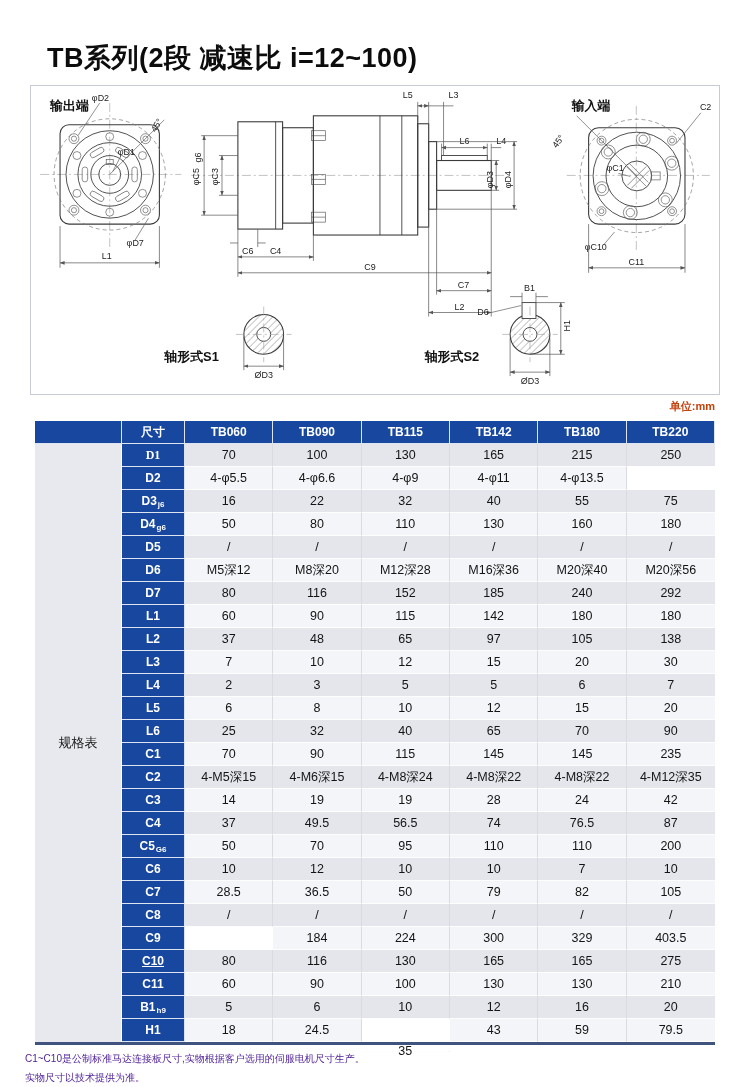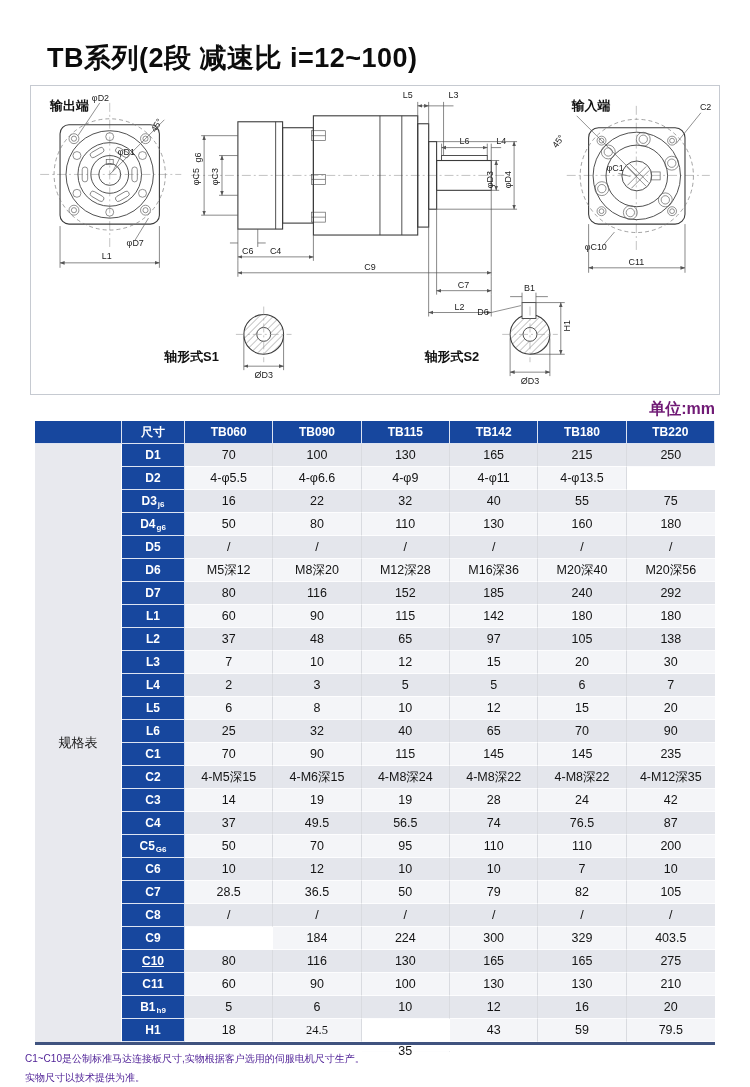--- a/index.html
+++ b/index.html
@@ -9,21 +9,21 @@
   .draw-box svg{display:block;}
   svg text{fill:#222;font-size:9px;font-family:"Liberation Sans","DejaVu Sans",sans-serif;}
   svg text.big{font-size:13px;font-weight:700;fill:#111;}
   .oln{fill:none;stroke:#3b3b3b;stroke-width:1.1;}
   .oln2{fill:none;stroke:#3b3b3b;stroke-width:.9;}
   .thin{fill:none;stroke:#606060;stroke-width:.7;}
   .cl{stroke:#9a9a9a;stroke-width:.6;stroke-dasharray:9 3 2 3;fill:none;}
   .dash{fill:none;stroke:#7a7a7a;stroke-width:.7;stroke-dasharray:4 3;}
   .dim{stroke:#555;stroke-width:.7;fill:none;}
   .dl{marker-start:url(#ar);marker-end:url(#ar);}
-  .unit{position:absolute;top:399px;right:35px;font-size:16px;font-weight:700;color:#701a75;}
+  .unit{position:absolute;top:399px;right:35px;font-size:11px;font-weight:700;color:#c2410c;}
   .spec-table{position:absolute;left:35px;top:421px;width:680px;display:grid;
     grid-template-columns:87px 63px repeat(6,88.33px);grid-template-rows:repeat(27,23px);
     border-bottom:3px solid #40537f;}
   .cell{display:flex;align-items:center;justify-content:center;box-sizing:border-box;}
   .hcell,.lcell,.corner{background:#17479e;color:#fff;font-size:12px;font-weight:600;
     border-right:1px solid rgba(255,255,255,.85);border-bottom:1px solid rgba(255,255,255,.85);}
   .side{grid-row:2/28;grid-column:1;background:#e8e9ee;color:#1a1a1a;font-size:13px;border-right:1px solid #fff;}
   .corner{grid-row:1;grid-column:1;}
   .vcell{font-size:12.5px;color:#141414;border-right:1px solid #d9dbe0;border-bottom:1px solid #fdfdfe;}
   .vcell.last{border-right:none;}
@@ -255,21 +255,21 @@
 <div class="spec-table">
   <div class="cell corner"></div>
   <div class="cell side">规格表</div>
 <div class="cell hcell" style="grid-area: 1 / 2;">尺寸</div>
     <div class="cell hcell" style="grid-area: 1 / 3;">TB060</div>
     <div class="cell hcell" style="grid-area: 1 / 4;">TB090</div>
     <div class="cell hcell" style="grid-area: 1 / 5;">TB115</div>
     <div class="cell hcell" style="grid-area: 1 / 6;">TB142</div>
     <div class="cell hcell" style="grid-area: 1 / 7;">TB180</div>
     <div class="cell hcell" style="grid-area: 1 / 8;">TB220</div>
-    <div class="cell lcell" style="grid-area: 2 / 2;">D1</div>
+    <div class="cell lcell" style="grid-area: 2 / 2; font-family: Liberation Serif, serif;">D1</div>
     <div class="cell vcell even" style="grid-area: 2 / 3;">70</div>
     <div class="cell vcell even" style="grid-area: 2 / 4;">100</div>
     <div class="cell vcell even" style="grid-area: 2 / 5;">130</div>
     <div class="cell vcell even" style="grid-area: 2 / 6;">165</div>
     <div class="cell vcell even" style="grid-area: 2 / 7;">215</div>
     <div class="cell vcell even last" style="grid-area: 2 / 8;">250</div>
     <div class="cell lcell" style="grid-area: 3 / 2;">D2</div>
     <div class="cell vcell odd" style="grid-area: 3 / 3;">4-φ5.5</div>
     <div class="cell vcell odd" style="grid-area: 3 / 4;">4-φ6.6</div>
     <div class="cell vcell odd" style="grid-area: 3 / 5;">4-φ9</div>
@@ -432,21 +432,21 @@
     <div class="cell vcell odd last" style="grid-area: 25 / 8;">210</div>
     <div class="cell lcell" style="grid-area: 26 / 2;">B1<span class="subsc">h9</span></div>
     <div class="cell vcell even" style="grid-area: 26 / 3;">5</div>
     <div class="cell vcell even" style="grid-area: 26 / 4;">6</div>
     <div class="cell vcell even" style="grid-area: 26 / 5;">10</div>
     <div class="cell vcell even" style="grid-area: 26 / 6;">12</div>
     <div class="cell vcell even" style="grid-area: 26 / 7;">16</div>
     <div class="cell vcell even last" style="grid-area: 26 / 8;">20</div>
     <div class="cell lcell" style="grid-area: 27 / 2;">H1</div>
     <div class="cell vcell odd" style="grid-area: 27 / 3;">18</div>
-    <div class="cell vcell odd" style="grid-area: 27 / 4; font-family: Liberation Serif, serif;">24.5</div>
+    <div class="cell vcell odd" style="grid-area: 27 / 4;">24.5</div>
     <div class="cell vcell odd" style="grid-area: 27 / 5; margin-top: 32px;">35</div>
     <div class="cell vcell odd" style="grid-area: 27 / 6;">43</div>
     <div class="cell vcell odd" style="grid-area: 27 / 7;">59</div>
     <div class="cell vcell odd last" style="grid-area: 27 / 8;">79.5</div>
   </div>
 
 <div class="notes">
   <div>C1~C10是公制标准马达连接板尺寸,实物根据客户选用的伺服电机尺寸生产。</div>
   <div>实物尺寸以技术提供为准。</div>
 </div>

